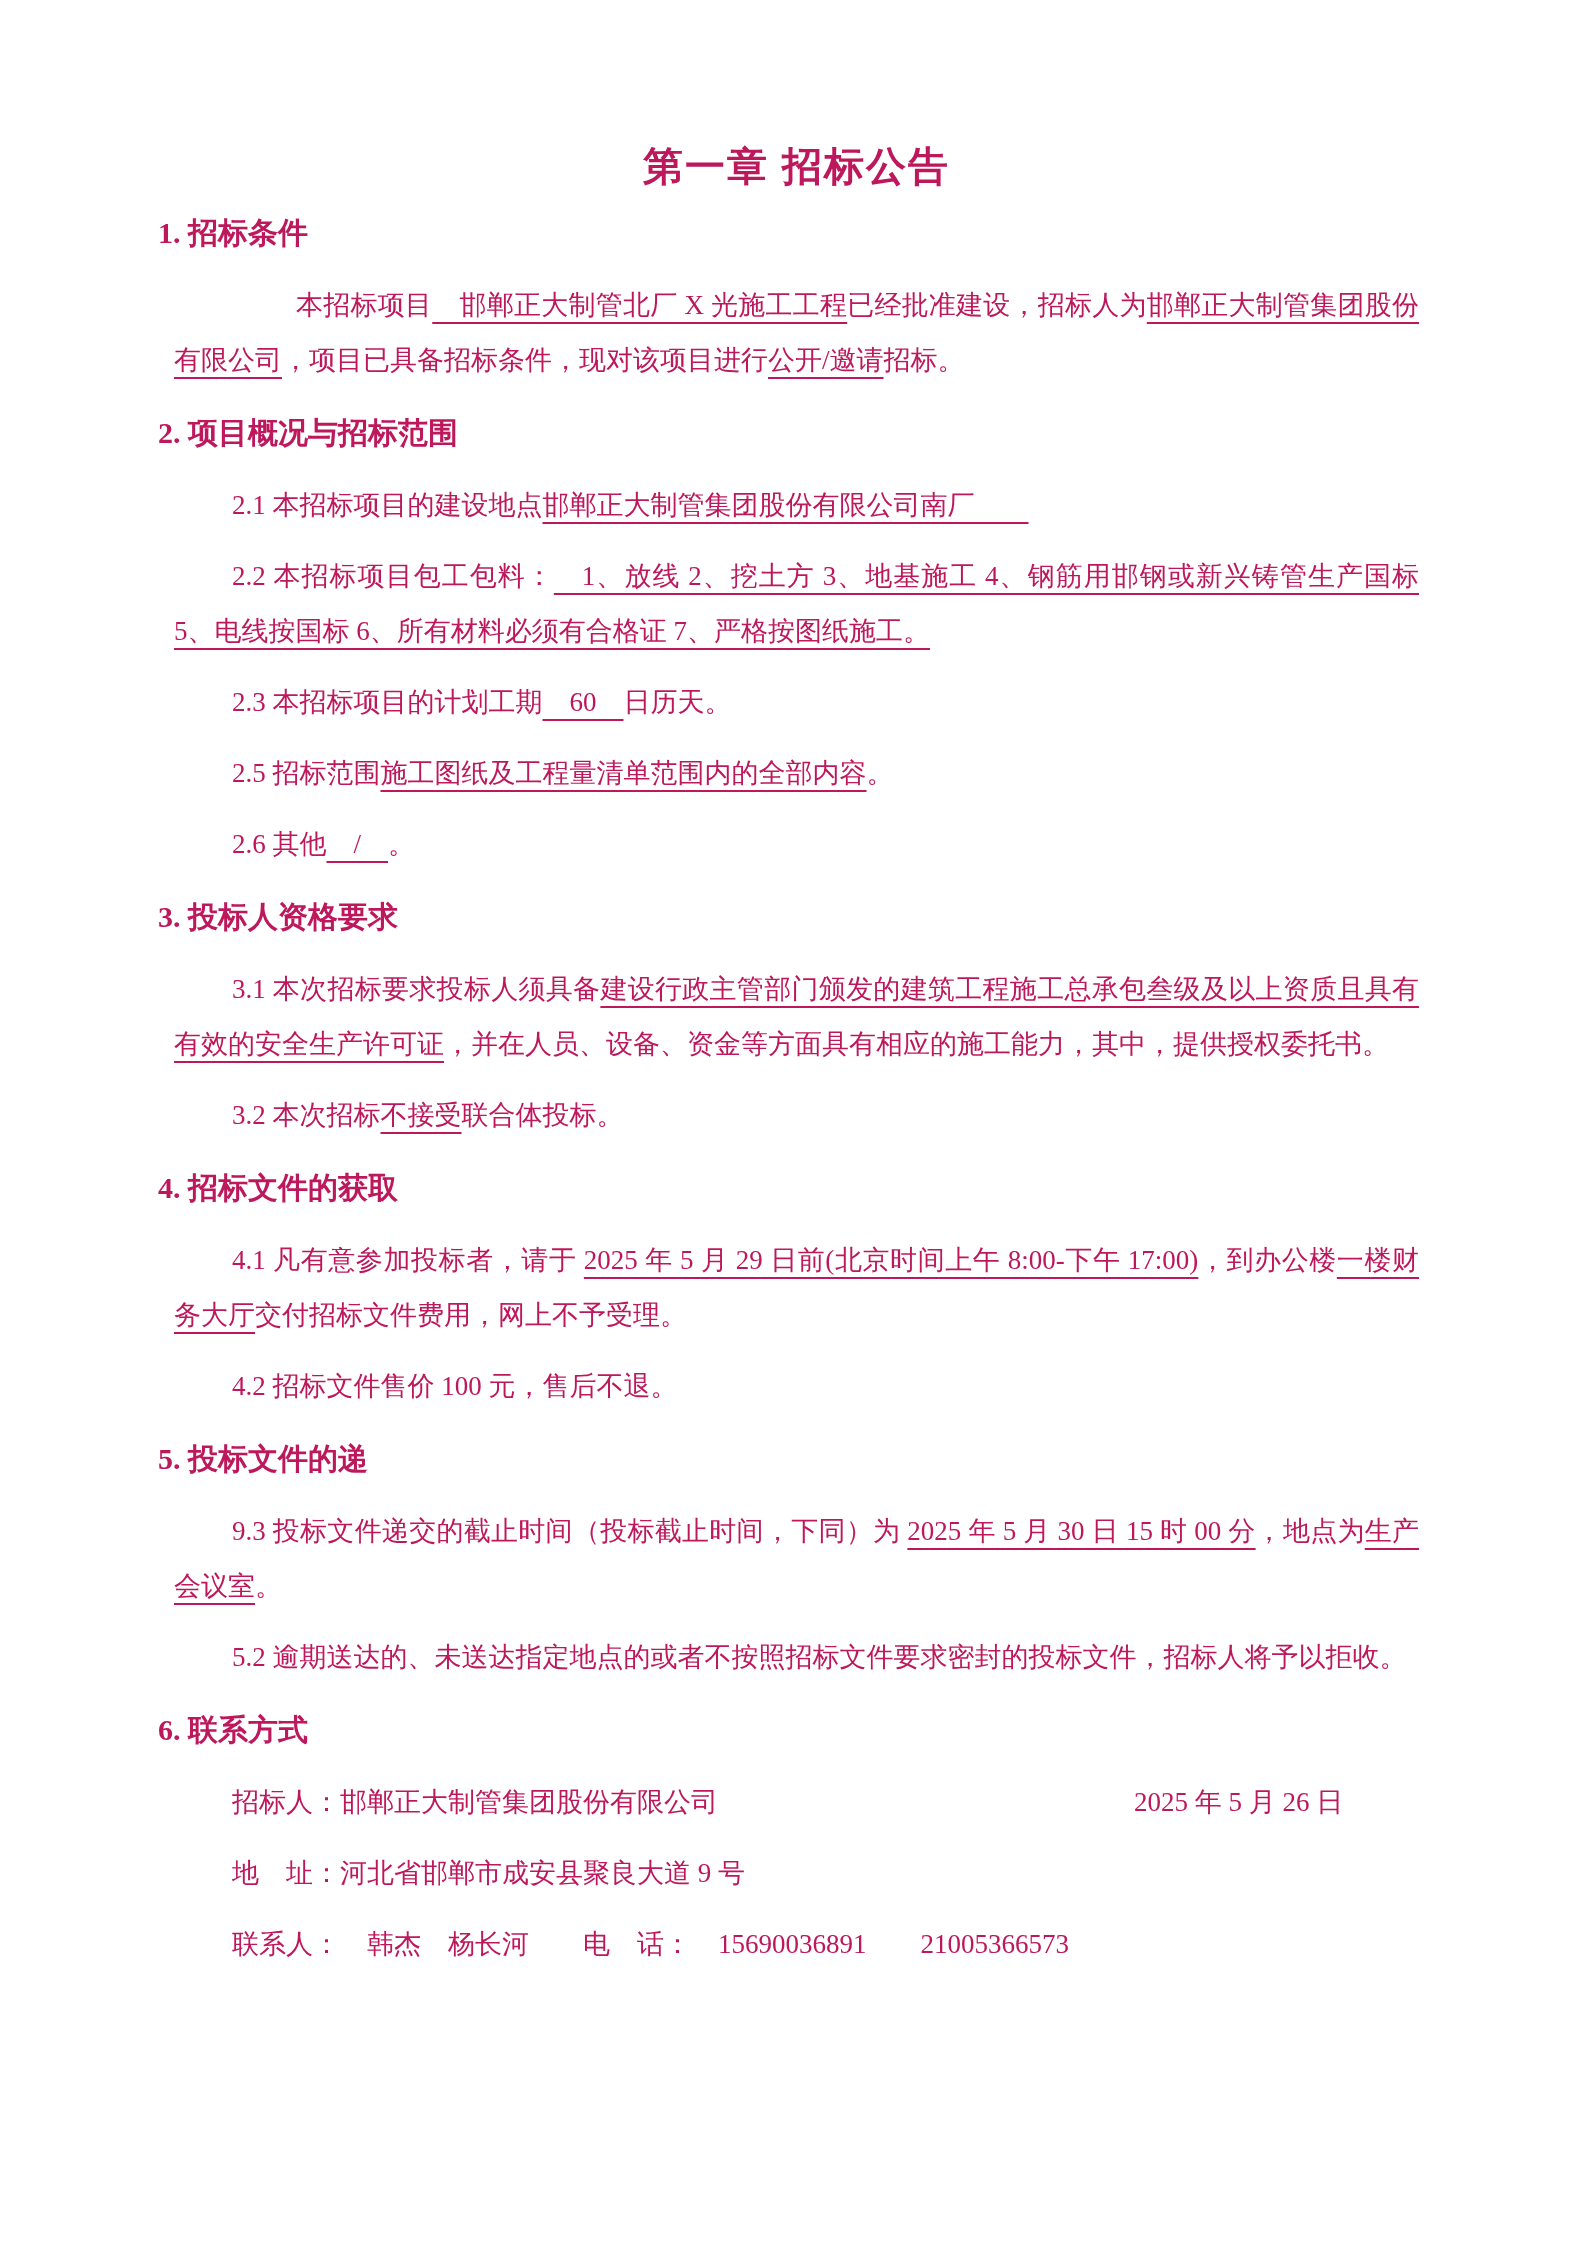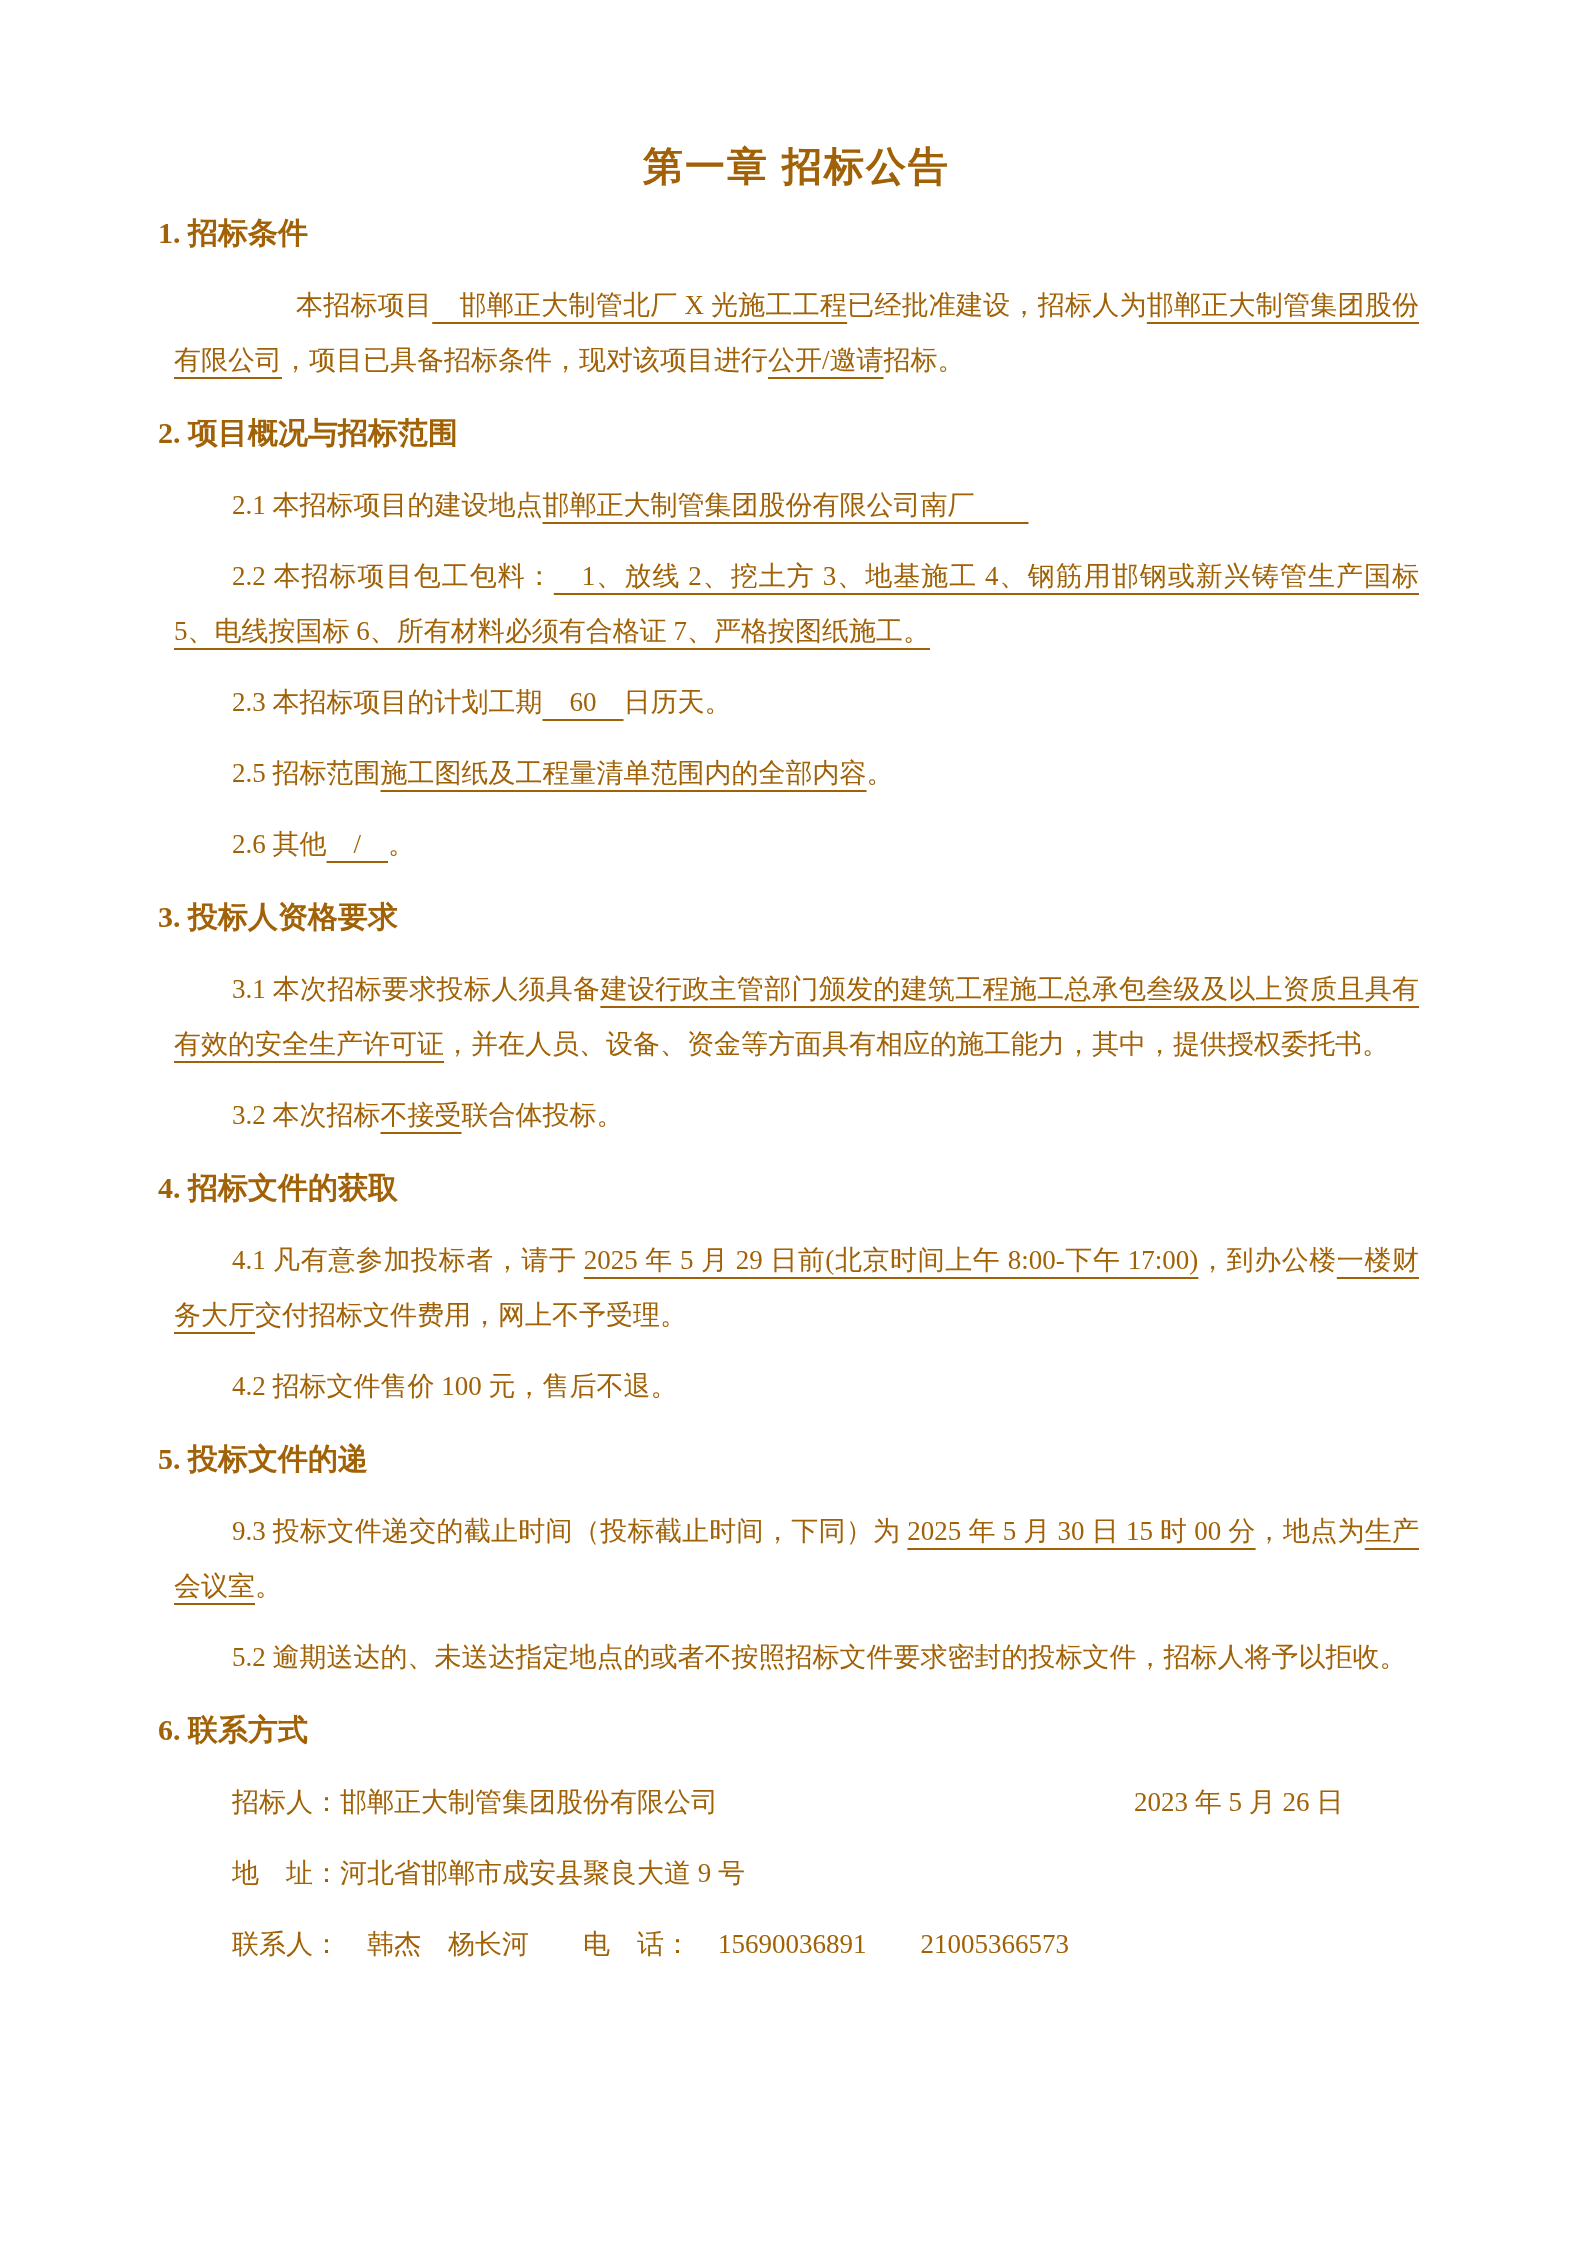--- a/index.html
+++ b/index.html
@@ -1,21 +1,21 @@
 <!DOCTYPE html>
 <html><head>
 <meta charset="utf-8">
 <style>
   html, body { margin:0; padding:0; background:#ffffff; }
   .page {
     position:relative;
     width:1587px; height:2245px;
     margin:0 auto;
     background:#ffffff;
-    color:#a16207;
+    color:#be185d;
     box-sizing:border-box;
     padding:140px 152px 0 158px;
     font-family:"Liberation Serif","DejaVu Serif",serif;
     overflow:hidden;
   }
   .doc-title {
     font-family:"Liberation Sans","DejaVu Sans",sans-serif;
     font-size:40px; font-weight:700;
     line-height:52px; letter-spacing:2px;
     text-align:center;
@@ -67,17 +67,17 @@
 
   <div class="h">4. 招标文件的获取</div>
   <p class="p ind-item"><span>4.1 凡有意参加投标者，请于 </span><span class="u">2025 年 5 月 29 日前(北京时间上午 8:00-下午 17:00)</span><span>，到办公楼</span><span class="u">一楼财务大厅</span><span>交付招标文件费用，网上不予受理。</span></p>
   <p class="p single ind-item"><span>4.2 招标文件售价 100 元，售后不退。</span></p>
 
   <div class="h">5. 投标文件的递</div>
   <p class="p ind-item"><span>9.3 投标文件递交的截止时间（投标截止时间，下同）为 </span><span class="u">2025 年 5 月 30 日 15 时 00 分</span><span>，地点为</span><span class="u">生产会议室</span><span>。</span></p>
   <p class="p ind-item"><span>5.2 逾期送达的、未送达指定地点的或者不按照招标文件要求密封的投标文件，招标人将予以拒收。</span></p>
 
   <div class="h">6. 联系方式</div>
-  <p class="p single ind-item contact-row"><span>招标人：</span><span>邯郸正大制管集团股份有限公司</span><span class="date-abs">2023 年 5 月 26 日</span></p>
+  <p class="p single ind-item contact-row"><span>招标人：</span><span>邯郸正大制管集团股份有限公司</span><span class="date-abs">2025 年 5 月 26 日</span></p>
   <p class="p single ind-item"><span>地　址：</span><span>河北省邯郸市成安县聚良大道 9 号</span></p>
   <p class="p single ind-item"><span>联系人：</span><span>　韩杰　杨长河</span><span>　　</span><span>电　话：</span><span>　</span><span>15690036891</span><span>　　</span><span>21005366573</span></p>
 
 </div>
 
 </body></html>

